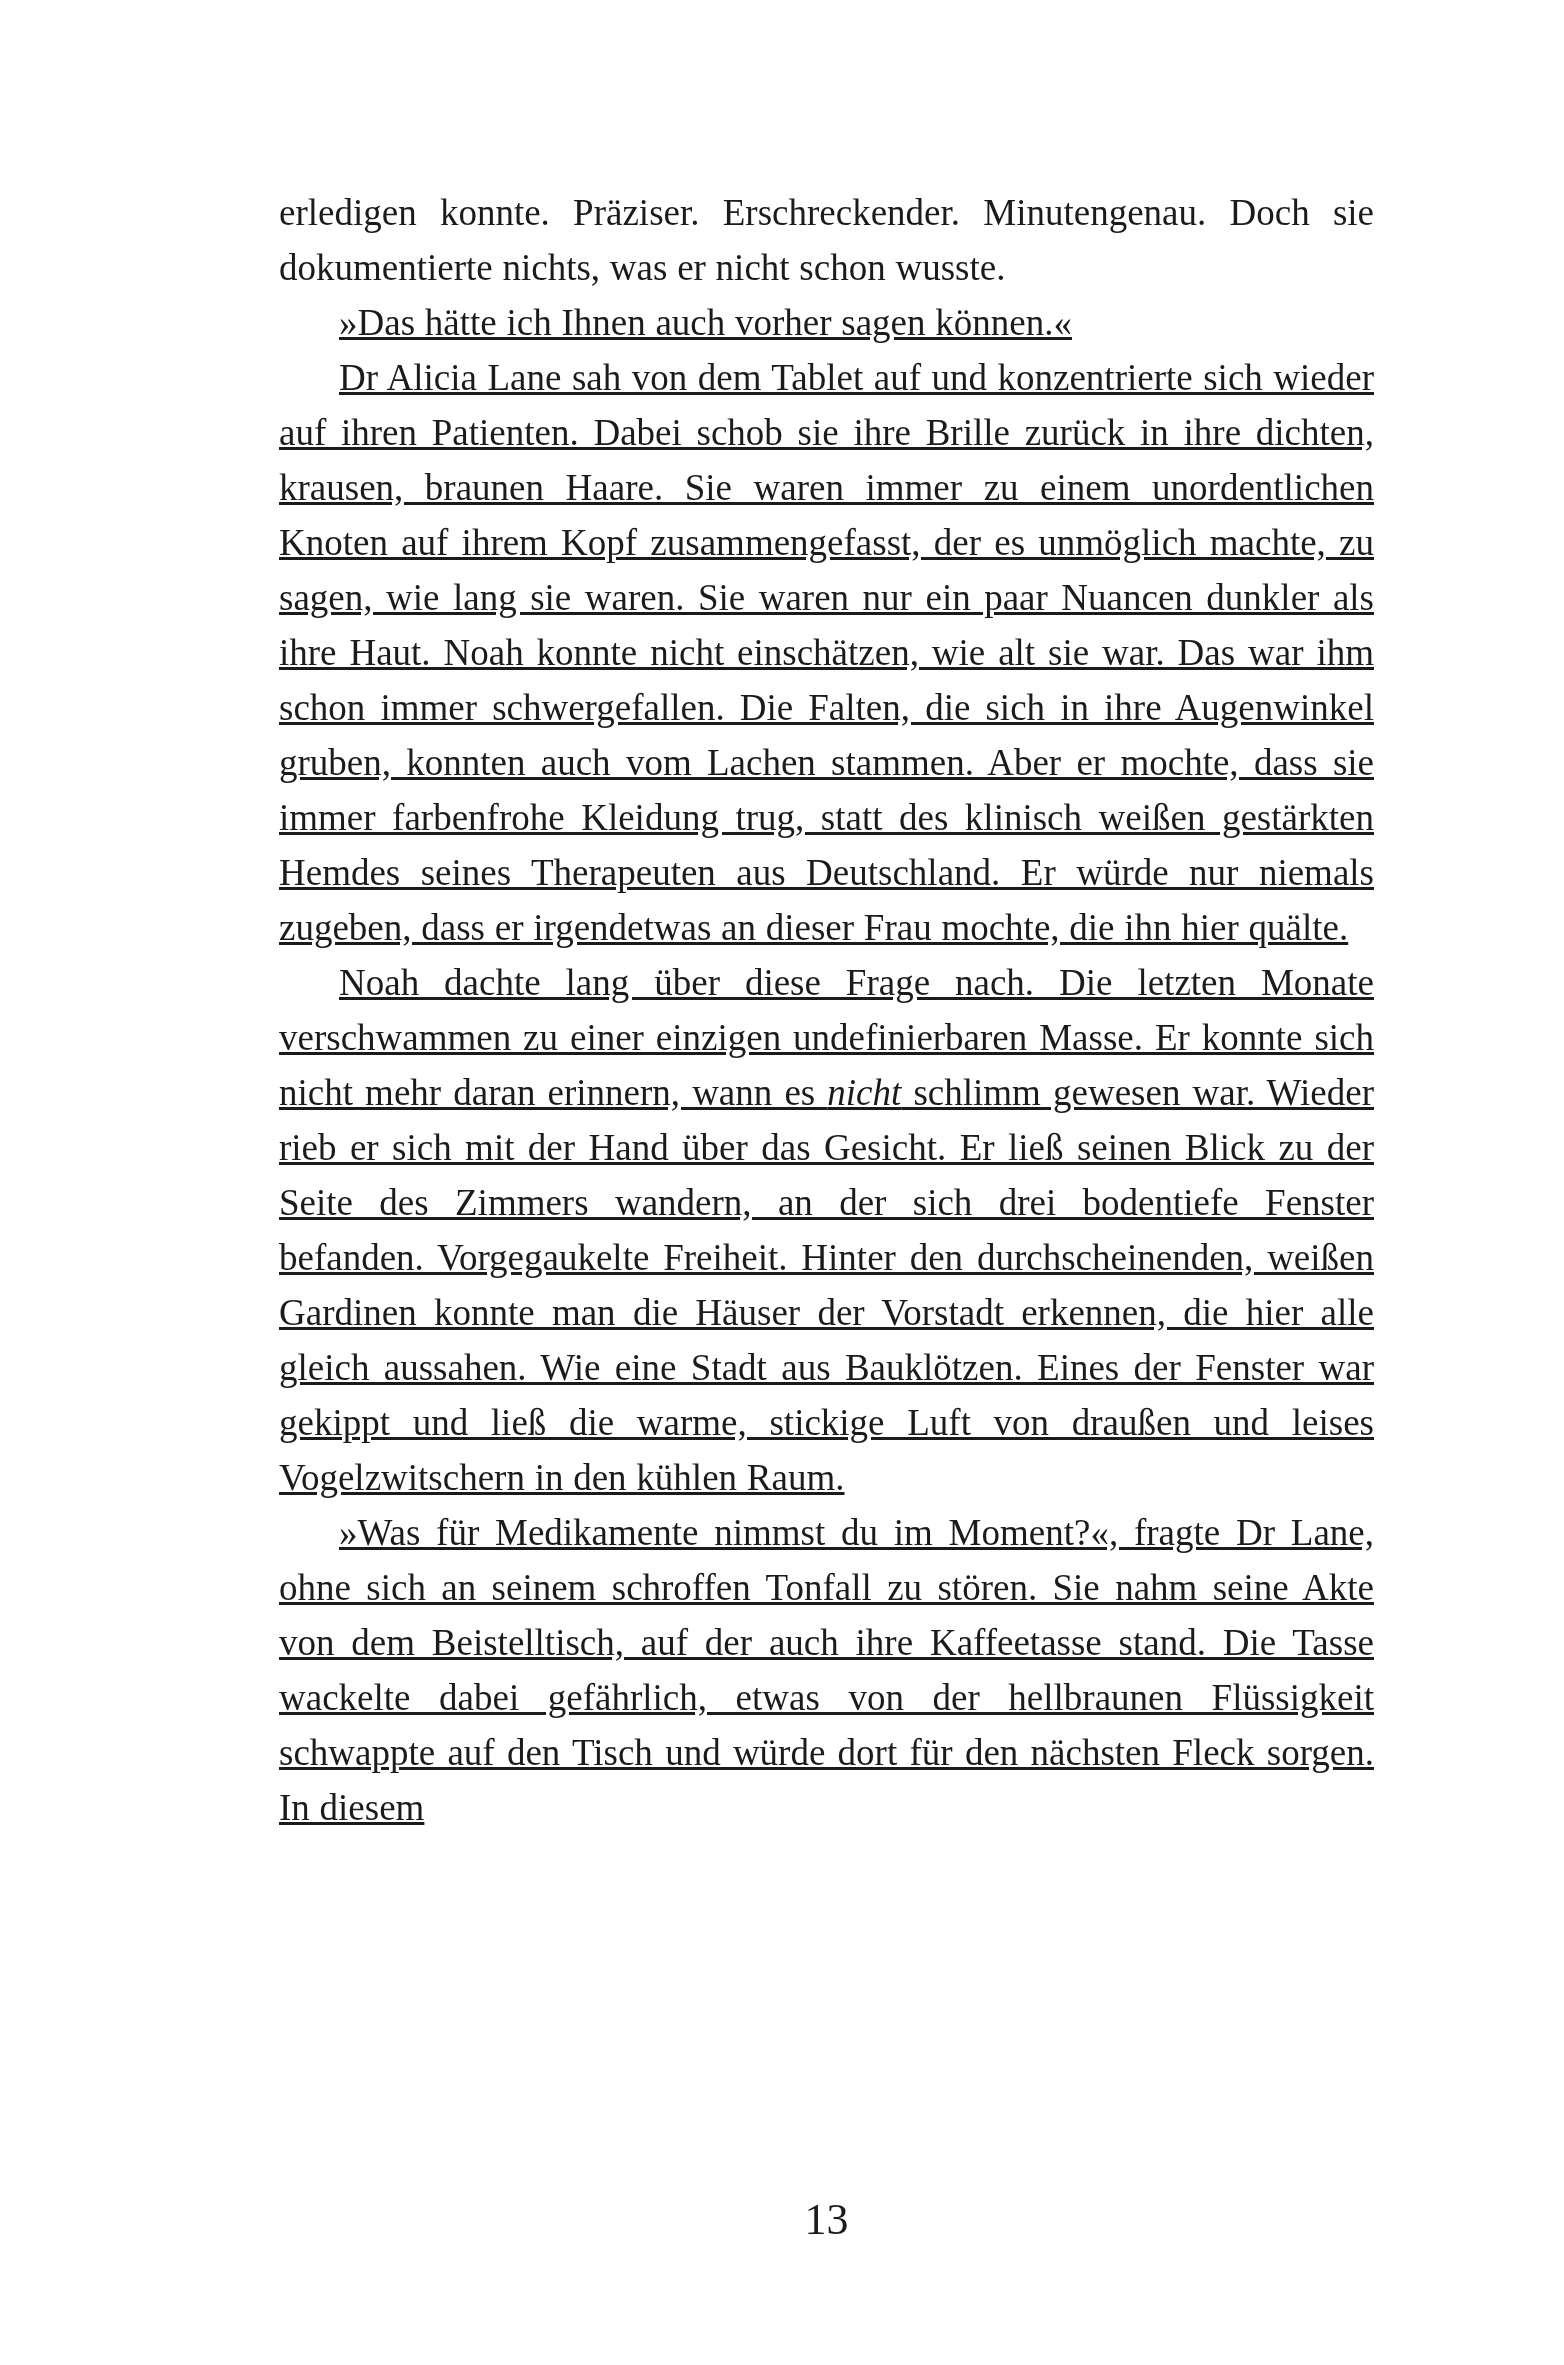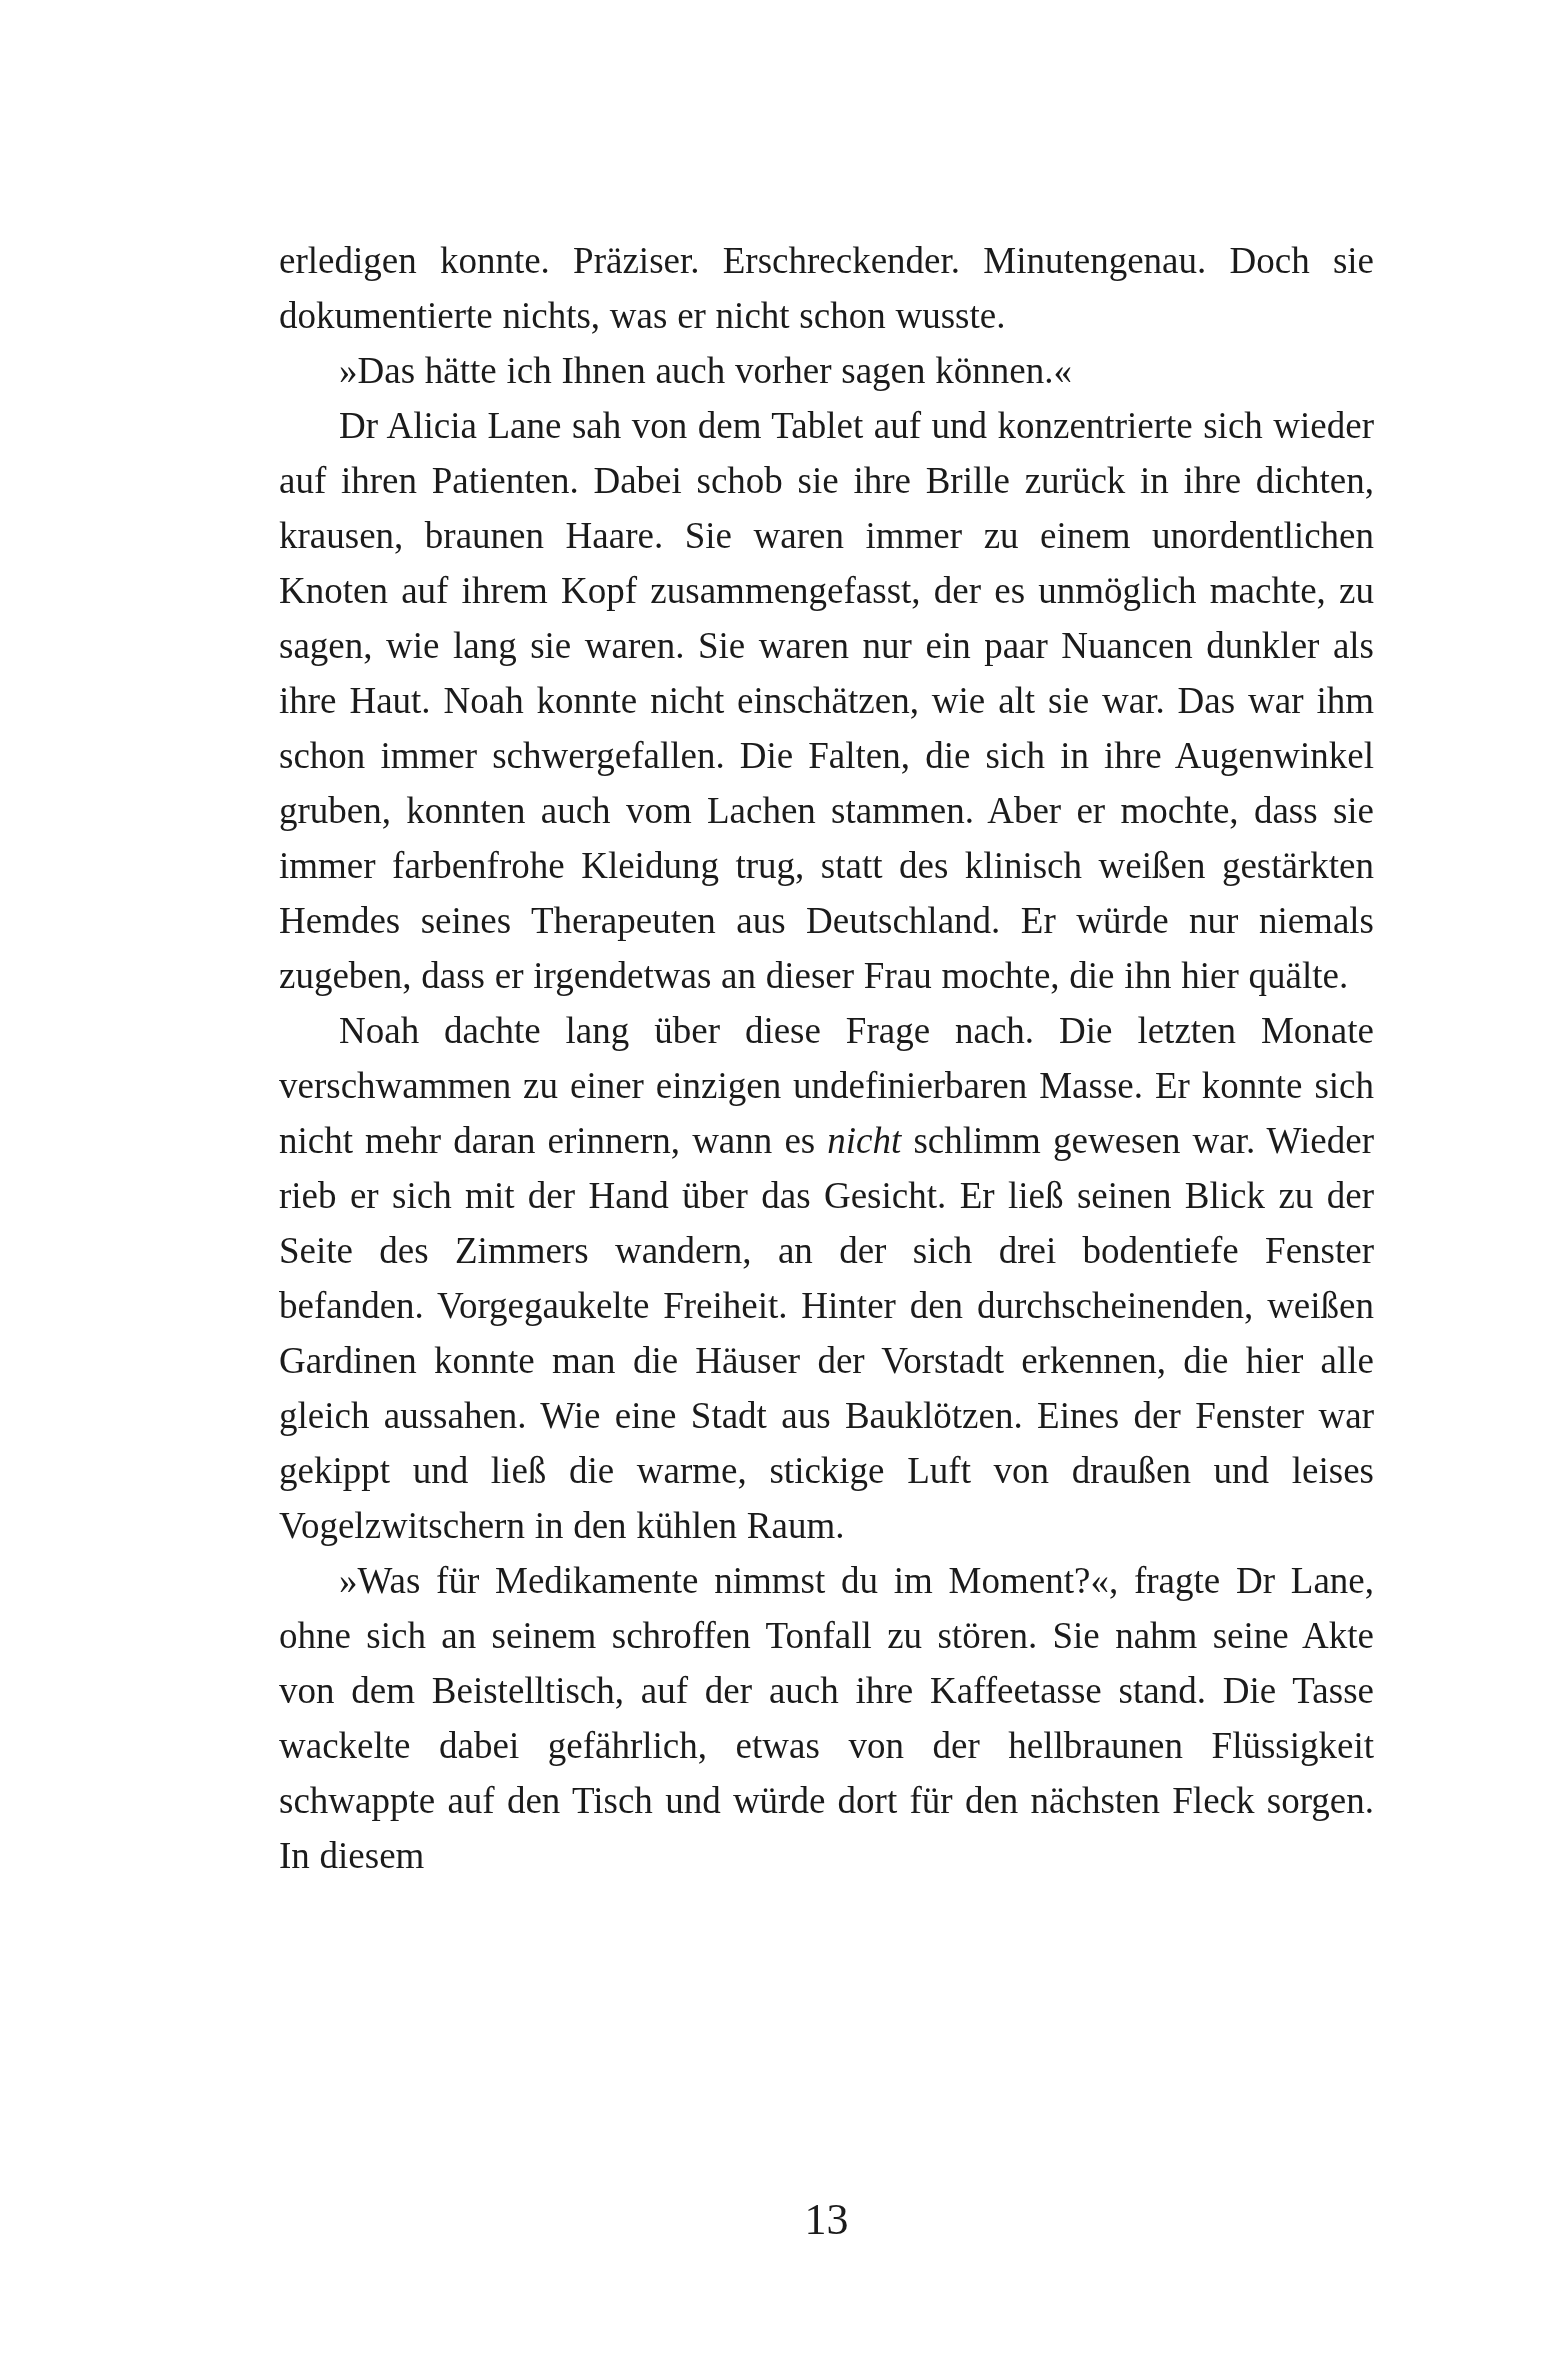--- a/index.html
+++ b/index.html
@@ -19,28 +19,28 @@
   .text-block {
     position: absolute;
     left: 279px;
     top: 185px;
     width: 1095px;
     font-size: 37px;
     line-height: 55px;
     text-align: justify;
     hyphens: none;
     word-spacing: 0.5px;
-    margin-top: 48px;
   }
   .para {
     margin: 0;
     padding: 0;
   }
   .para.indent {
     text-indent: 60px;
+    text-decoration: underline;
   }
   .em-word {
     font-style: italic;
   }
   .page-number {
     position: absolute;
     top: 2198px;
     left: 279px;
     width: 1095px;
     text-align: center;

